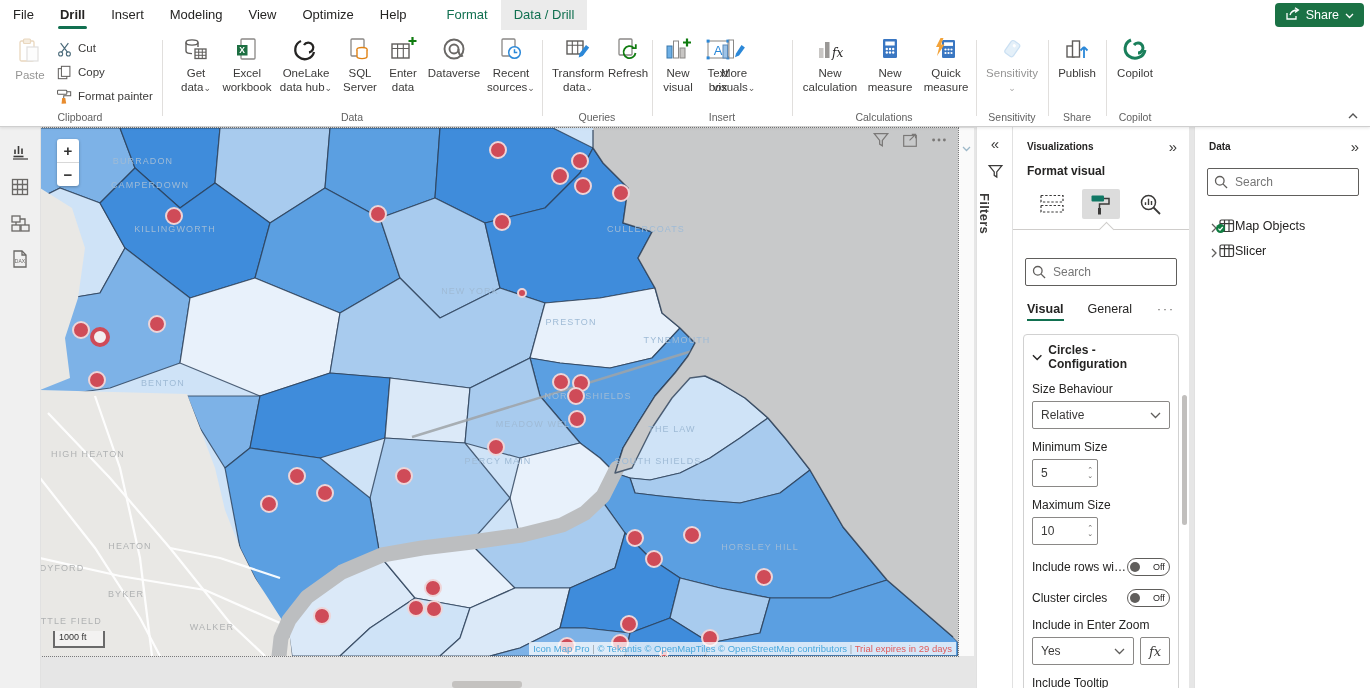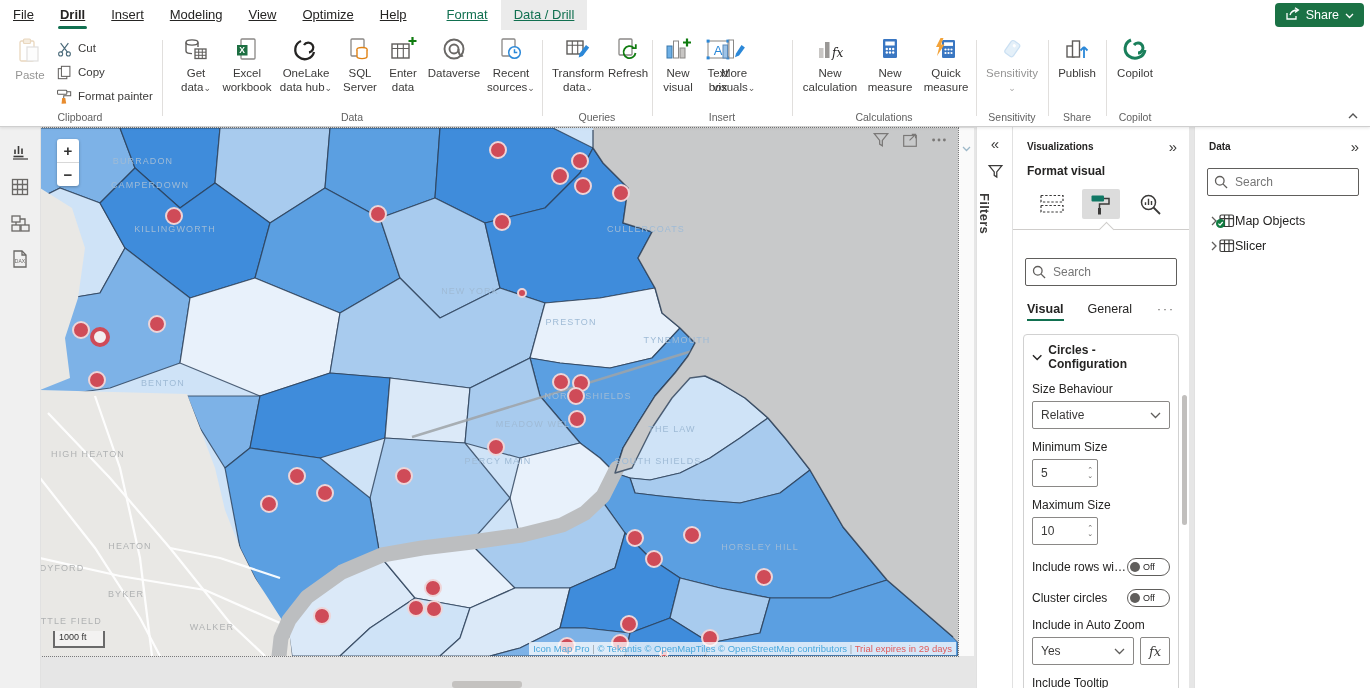--- a/index.html
+++ b/index.html
@@ -1,19 +1,19 @@
 <!DOCTYPE html>
 <html><head>
 <meta charset="utf-8">
 <style>
   html,body{margin:0;padding:0;width:1370px;height:688px;overflow:hidden;
     font-family:"Liberation Sans",sans-serif;font-size:12px;color:#252423;background:#e6e6e6;}
   
   #menubar{position:absolute;left:0;top:0;width:100%;height:30px;background:#fff;display:flex;align-items:stretch;z-index:30;}
-  .mtab{padding:0 13px;line-height:30px;font-size:13px;color:#252423;position:relative;white-space:nowrap;text-decoration:underline;}
+  .mtab{padding:0 13px;line-height:30px;font-size:13px;color:#252423;position:relative;white-space:nowrap;}
   .mtab.active{font-weight:bold;}
   .mtab.active::after{content:"";position:absolute;left:11px;right:11px;bottom:1px;height:3px;background:#117050;border-radius:2px;}
   .mtab.ctx{color:#117050;}
   .mtab.ctx-hl{color:#117050;background:#ebebeb;}
   #share-btn{position:absolute;right:6px;top:3px;height:24px;background:#1b7245;color:#fff;border-radius:4px;
     display:flex;align-items:center;gap:6px;padding:0 10px;font-size:12.5px;cursor:pointer;}
   
   #ribbon{position:absolute;left:0;top:30px;width:100%;height:96px;background:#fff;border-bottom:1px solid #cfcfcf;
     box-shadow:0 1px 3px rgba(0,0,0,.10);z-index:20;}
   .rdiv{position:absolute;top:10px;height:76px;width:1px;background:#e1dfdd;}
@@ -77,32 +77,32 @@
   #viz-card{margin:12px 10px 0;border:1px solid #d1d1d1;border-radius:4px;padding:8px 8px 20px;background:#fff;}
   #viz-card-header{display:flex;align-items:center;gap:6px;font-size:12px;font-weight:bold;cursor:pointer;}
   .fld-label{margin:11px 0 5px;font-size:12px;color:#252423;white-space:nowrap;overflow:hidden;text-overflow:ellipsis;}
   .dropdown{height:26px;border:1px solid #8a8886;border-radius:2px;display:flex;align-items:center;padding:0 8px;cursor:pointer;background:#fff;}
   .dropdown .val{flex:1;color:#3b3a39;}
   .spinner{width:64px;height:26px;border:1px solid #8a8886;border-radius:2px;display:flex;align-items:center;background:#fff;}
   .spinner input{width:34px;border:none;outline:none;padding-left:8px;font-size:12px;font-family:"Liberation Sans",sans-serif;color:#3b3a39;background:transparent;}
   .spin-arrows{display:flex;flex-direction:column;margin-left:auto;margin-right:4px;color:#605e5c;font-size:7px;line-height:6px;cursor:pointer;}
   .toggle-row{display:flex;align-items:center;justify-content:space-between;margin-top:13px;}
   .toggle-row .fld-label{margin:0;flex:1;}
-  .toggle{width:37px;height:16px;border:1px solid #605e5c;border-radius:9px;display:flex;align-items:center;padding:0 2px;gap:3px;cursor:pointer;flex:none;}
+  .toggle{width:37px;height:16px;border:1px solid #605e5c;border-radius:9px;display:flex;align-items:center;padding:0 2px;gap:13px;cursor:pointer;flex:none;}
   .toggle .knob{width:10px;height:10px;border-radius:50%;background:#605e5c;}
   .toggle .tlabel{font-size:9px;color:#252423;}
   .fx-row{display:flex;gap:6px;align-items:center;}
   .fx-row .dropdown{flex:1;}
   .fx-btn{width:28px;height:26px;border:1px solid #8a8886;border-radius:2px;display:flex;align-items:center;justify-content:center;
     font-family:"DejaVu Serif",serif;font-style:italic;font-size:13px;color:#3b3a39;cursor:pointer;background:#fff;}
   #viz-scroll{position:absolute;right:2px;top:268px;width:5px;height:130px;background:#c1bfbd;border-radius:3px;}
   
   #datapane{position:absolute;left:1194px;top:127px;width:176px;bottom:0;background:#fff;border-left:1px solid #e1e1e1;z-index:10;}
   .tree{margin-top:12px;}
-  .tree-item{display:flex;align-items:center;height:25px;padding-left:14px;cursor:pointer;}
+  .tree-item{display:flex;align-items:flex-end;height:25px;padding-left:14px;cursor:pointer;}
   .tree-item .name{font-size:12.5px;}
   .badge-wrap{position:relative;display:flex;}
   .badge{position:absolute;left:-3px;bottom:-3px;}
 </style>
 </head>
 <body>
 
 <div id="menubar">
   <div class="mtab">File</div>
   <div class="mtab active">Drill</div>
@@ -658,21 +658,21 @@
     </div>
 
     <div class="toggle-row">
       <div class="fld-label">Cluster circles</div>
       <div class="toggle">
         <span class="knob"></span>
         <span class="tlabel">Off</span>
       </div>
     </div>
 
-    <div class="fld-label">Include in Auto Zoom</div>
+    <div class="fld-label">Include in Enter Zoom</div>
     <div class="fx-row">
       <div class="dropdown">
         <span class="val">Yes</span>
         <svg width="11" height="7" viewBox="0 0 11 7">
             <path d="M1 1l4.5 4.5L10 1" fill="none" stroke="#605e5c" stroke-width="1.3"></path>
           </svg>
       </div>
       <div class="fx-btn">fx</div>
     </div>
 

